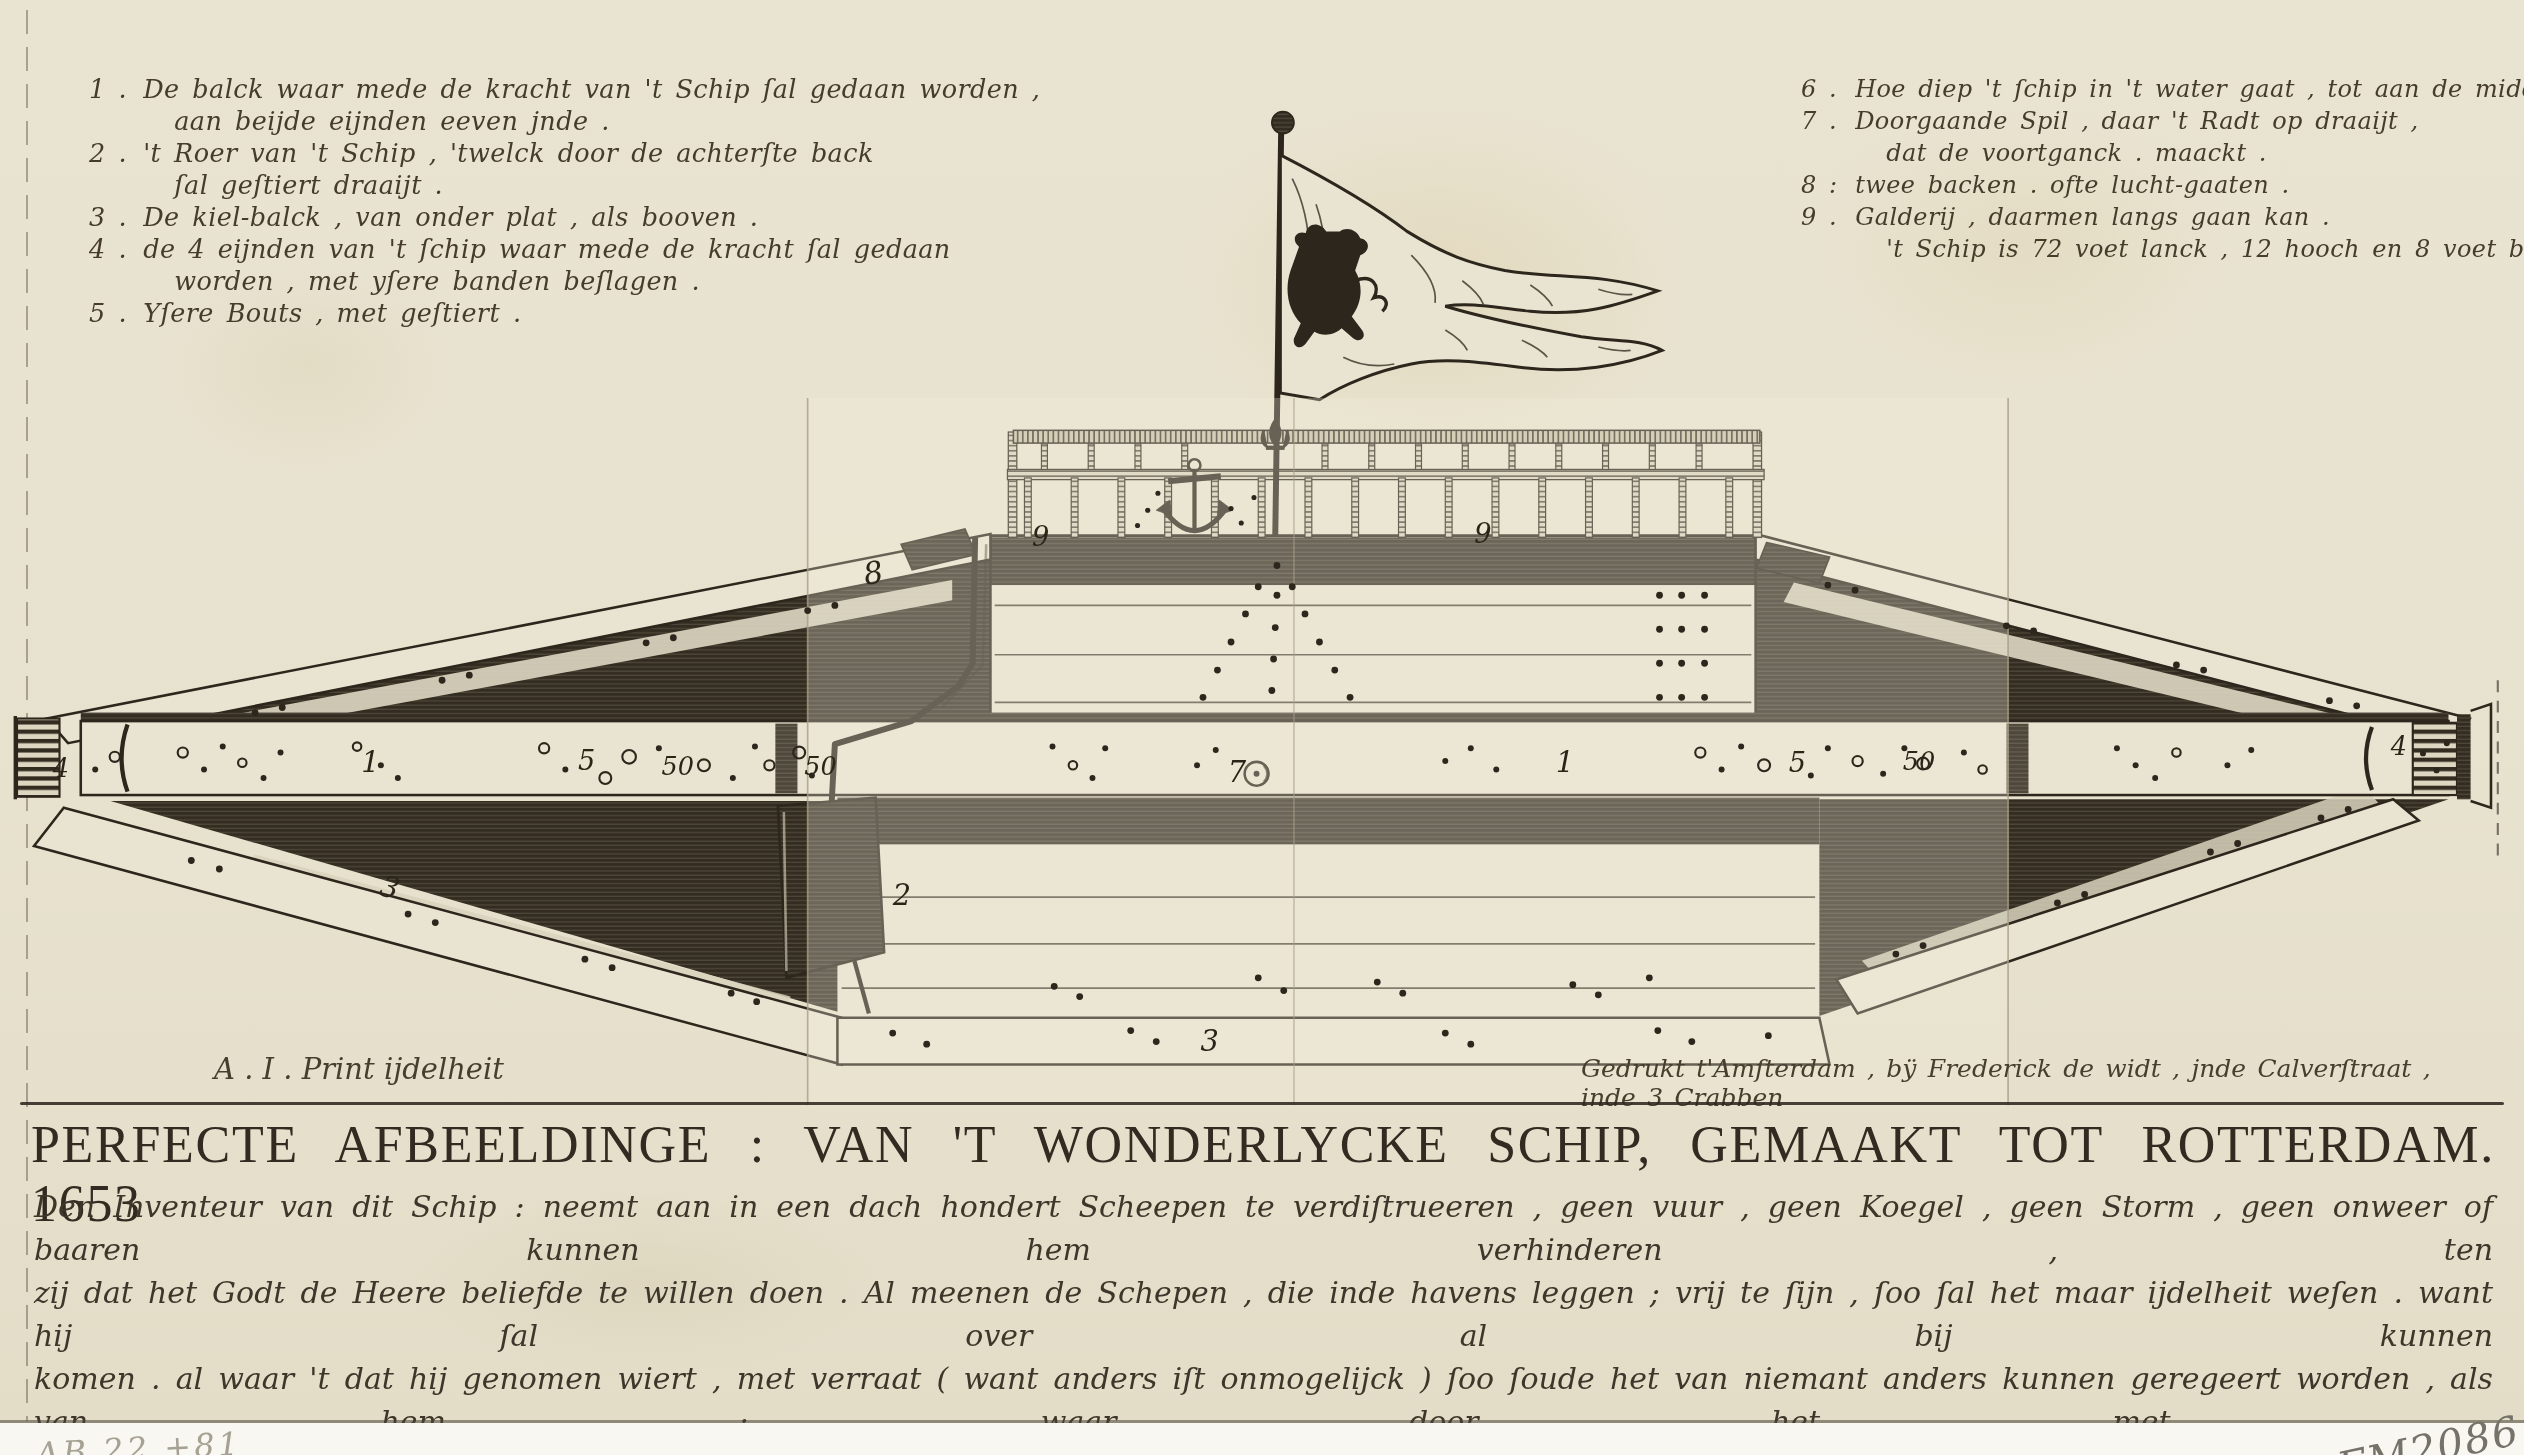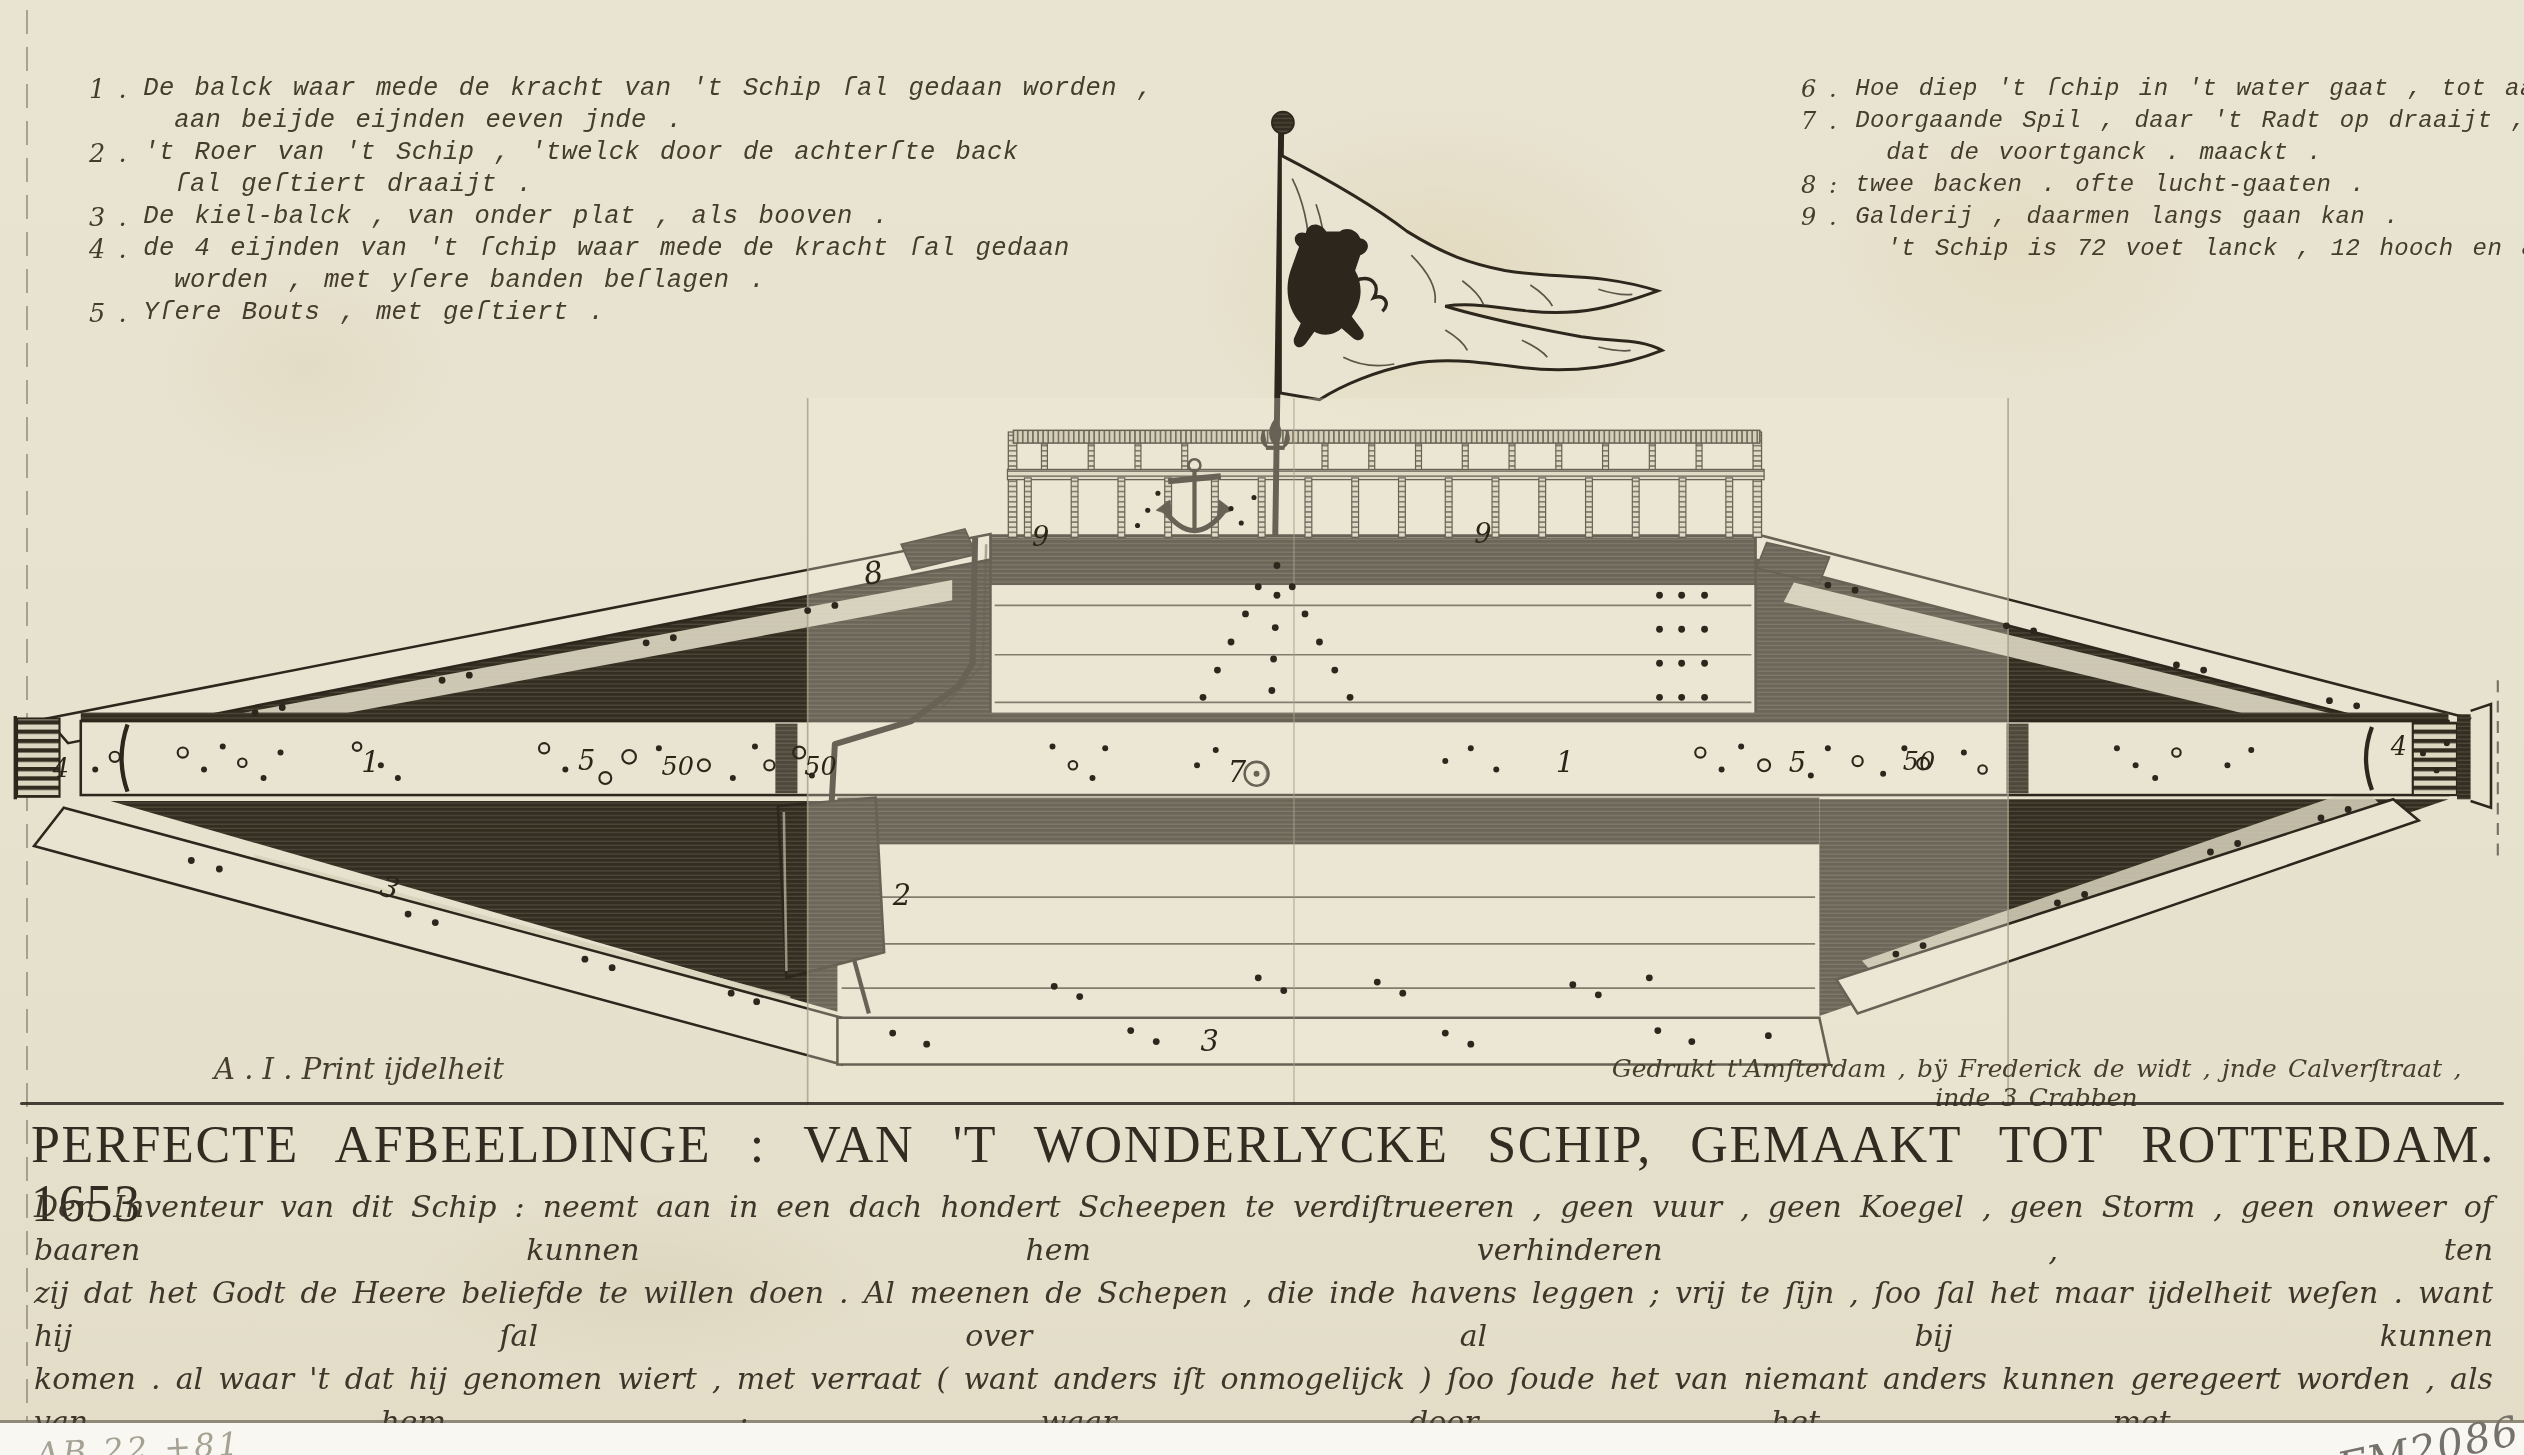--- a/index.html
+++ b/index.html
@@ -12,24 +12,24 @@
   #s3{left:408px;top:1190px;width:476px;height:187px;background:radial-gradient(closest-side,rgba(150,120,70,.08),rgba(150,120,70,0));}
   #s4{left:153px;top:255px;width:306px;height:221px;background:radial-gradient(closest-side,rgba(170,140,80,.09),rgba(170,140,80,0));}
   #plate-left{position:absolute;left:25.5px;top:10.2px;width:2.6px;height:1411px;opacity:.45;
         background:repeating-linear-gradient(180deg,#59503f 0 24px,transparent 24px 37px);}
   .legend{position:absolute;font-style:italic;color:#453c2b;letter-spacing:0.4px;word-spacing:4.3px;}
   #legend-left{left:89px;top:73px;width:782px;font-size:25.5px;}
   #legend-right{left:1801px;top:73px;width:714px;font-size:24px;}
   .leg-item{display:flex;gap:10.2px;}
   .leg-num{width:44px;flex:none;line-height:32px;}
   .leg-lines{flex:1;}
-  .leg-line{line-height:32px;white-space:nowrap;font-family:Liberation Mono, monospace;}
+  .leg-line{line-height:32px;white-space:nowrap;}
   .cont{padding-left:31px;}
   #credit-left{position:absolute;left:214px;top:1052px;font-style:italic;font-size:29px;color:#473e2d;}
-  #credit-right{position:absolute;left:1581px;top:1054px;width:911px;text-align:center;font-style:italic;font-size:25px;color:#473e2d;word-spacing:3.4px;}
+  #credit-right{position:absolute;left:1581px;top:1054px;width:911px;text-align:left;font-style:italic;font-size:25px;color:#473e2d;word-spacing:3.4px;}
   #rule{position:absolute;left:20.4px;top:1102px;width:2484px;height:3.4px;background:#2e2820;opacity:.88;border-radius:1.7px;}
   #title{position:absolute;left:31px;top:1115px;width:2464px;
          font-family:Liberation Serif, serif;font-size:52px;color:#322b21;
          letter-spacing:1.7px;word-spacing:12px;text-align:justify;text-align-last:justify;}
   #bodytext{position:absolute;left:34px;top:1185px;width:2459px;font-style:italic;font-size:30px;color:#3e362a;}
   .bt-line{line-height:43px;text-align:justify;text-align-last:justify;word-spacing:5.1px;white-space:normal;}
   #mount{position:absolute;left:0;top:1423px;width:2525px;height:32px;background:#f8f7f1;}
   #print-edge{position:absolute;left:0;top:1420px;width:2525px;height:2.6px;background:#4a4336;opacity:.55;}
   #pencil-note{position:absolute;left:36px;top:1430px;font-style:italic;font-size:32px;color:#a5a193;transform:rotate(-3deg);letter-spacing:3.4px;}
   #catalog-note{position:absolute;left:2336px;top:1425px;font-style:italic;font-size:41px;color:#75726a;transform:rotate(-12deg);letter-spacing:1.7px;}

